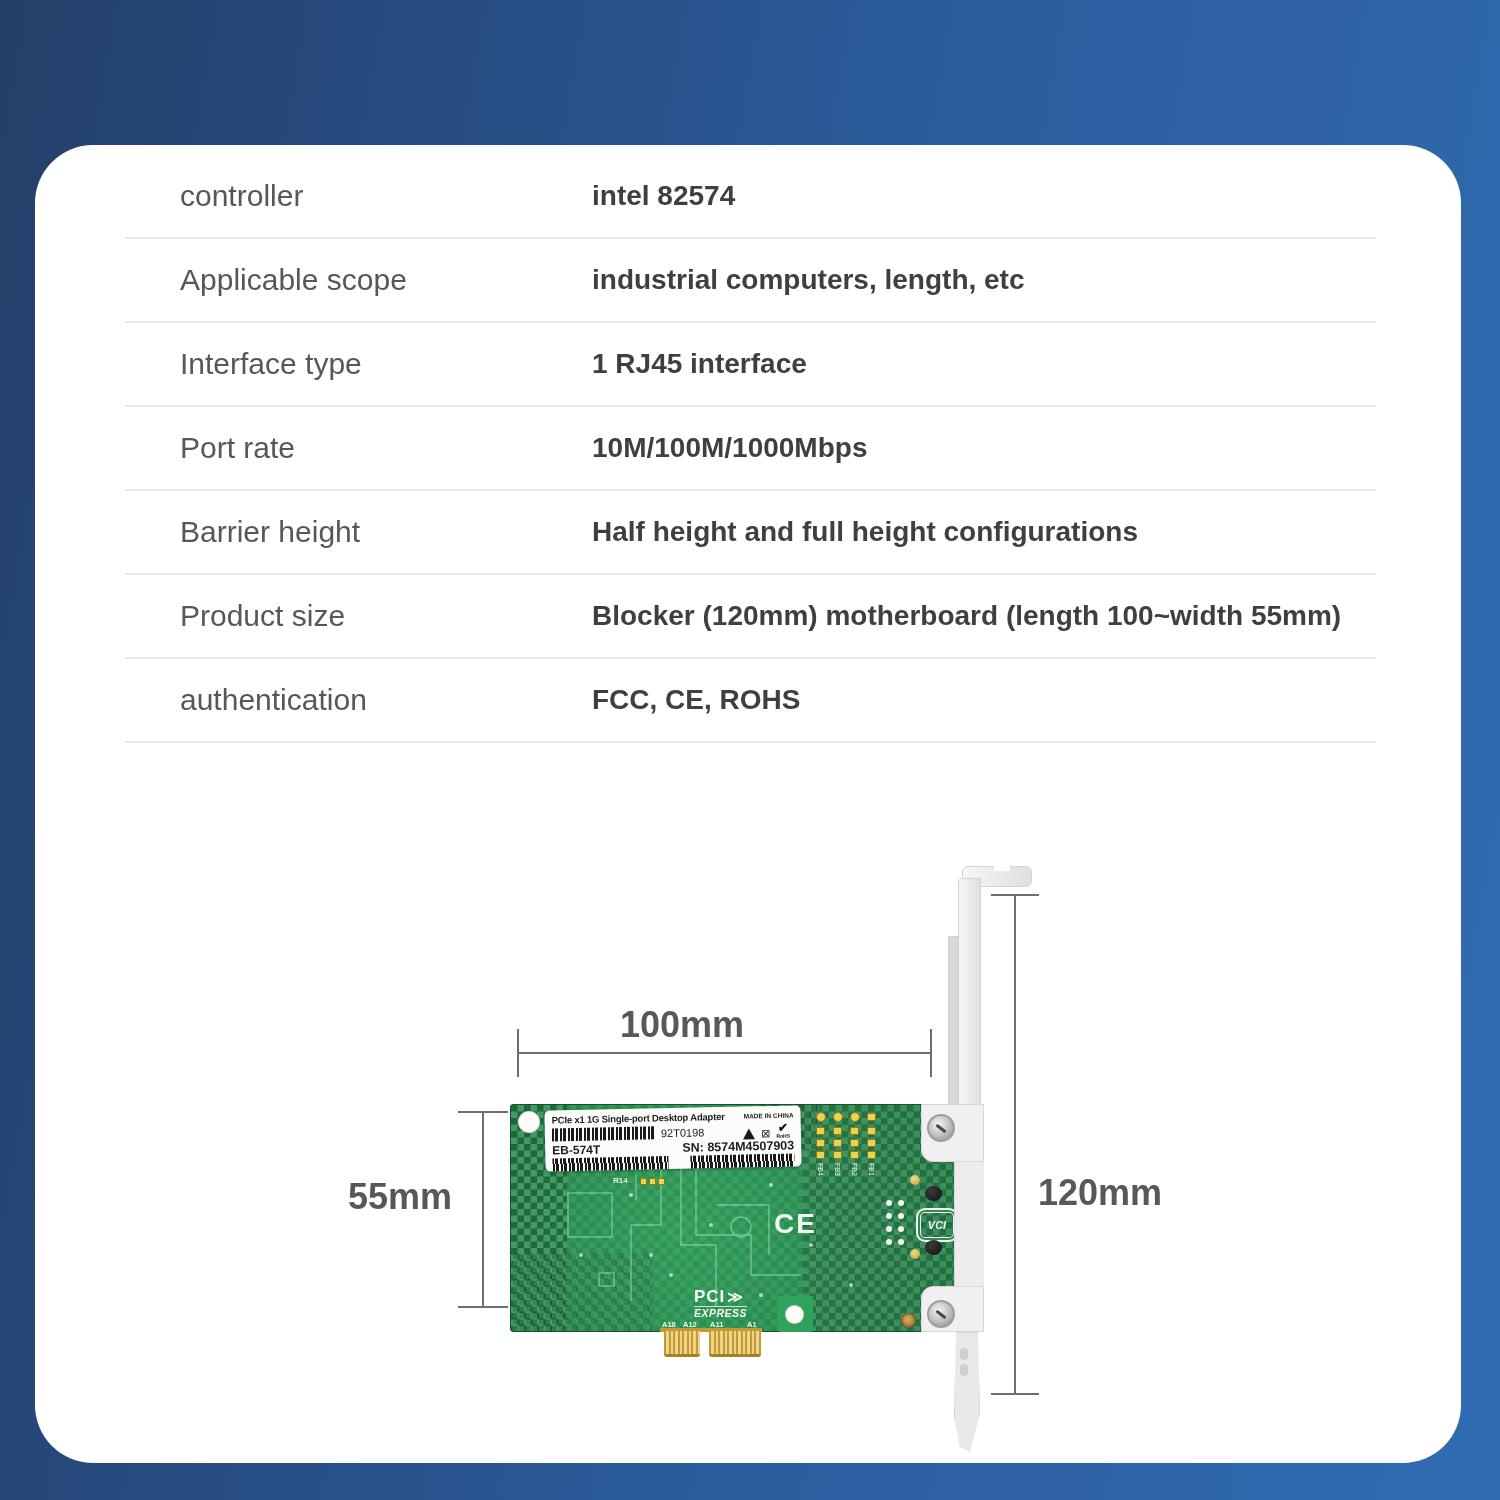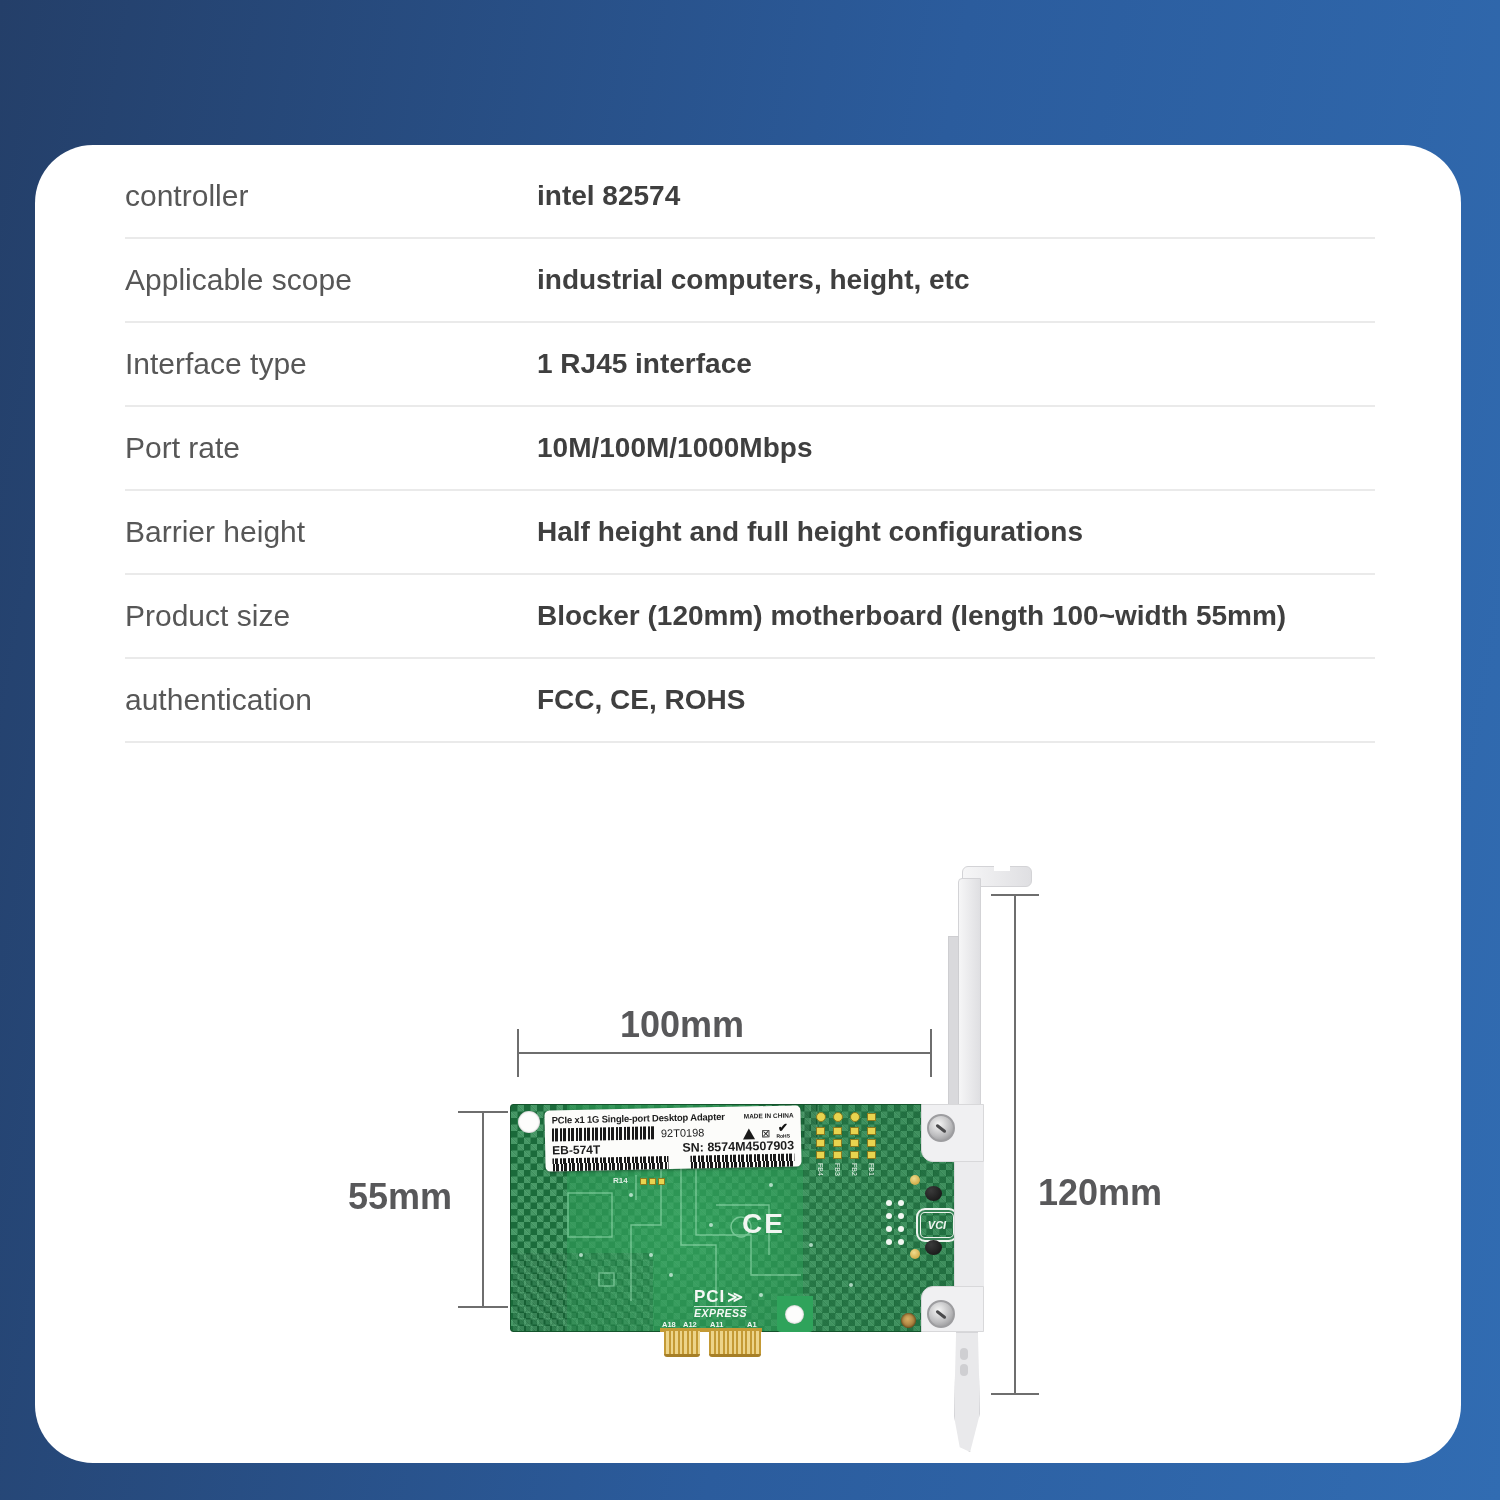--- a/index.html
+++ b/index.html
@@ -10,21 +10,21 @@
 
   
   #title{left:108px;top:34px;font-size:64px;font-weight:700;color:#FAFBFC;letter-spacing:1px;}
 
   
   #panel{left:35px;top:145px;width:1426px;height:1318px;background:#FFFFFF;border-radius:58px;}
 
   
   #table{left:125px;top:155px;width:1250px;}
   .t-row{display:flex;align-items:center;height:82px;border-bottom:2px solid #EAEAEA;}
-  .t-lbl{width:412px;font-size:30px;color:#575757;}
+  .t-lbl{margin-left:55px;width:412px;font-size:30px;color:#575757;}
   .t-val{font-size:28px;font-weight:600;color:#3F3F3F;white-space:nowrap;text-align:center;}
 
   
   .dim-line{background:#6E6E6E;}
   .dim-txt{font-size:36px;font-weight:600;color:#58585A;}
 
   
   .metal{background:linear-gradient(to right,#F6F6F7,#DFDFE2);border:1px solid #D3D3D6;box-sizing:border-box;}
   .screw{width:28px;height:28px;border-radius:50%;
          background:radial-gradient(circle at 40% 35%,#F6F6F6,#BDBDBF 55%,#848487);
@@ -65,21 +65,21 @@
   .fingers{top:1331px;height:26px;
            background:repeating-linear-gradient(90deg,#C49A35 0 2px,#EDD489 2px 4.5px);
            border-bottom:3px solid #A67F27;border-radius:0 0 3px 3px;box-sizing:border-box;}
   .pinlbl{top:1320px;font-size:7.5px;font-weight:700;color:#F2F6F2;}
 
   
   #pciexp{left:694px;top:1288px;color:#F5F8F5;line-height:1;}
   #pciexp .l1{font-size:17px;font-weight:700;letter-spacing:1px;display:flex;align-items:center;}
   #pciexp .arr{font-size:15px;margin-left:2px;letter-spacing:-4px;}
   #pciexp .l2{font-size:10.5px;font-weight:700;font-style:italic;letter-spacing:.5px;border-top:1px solid rgba(245,248,245,.8);margin-top:1px;padding-top:1px;}
-  #ce{left:742px;top:1208px;font-size:28px;font-weight:700;color:#F2F6F2;letter-spacing:2px;}
+  #ce{left:774px;top:1208px;font-size:28px;font-weight:700;color:#F2F6F2;letter-spacing:2px;}
   #vcci{left:916px;top:1208px;width:38px;height:30px;border:2px solid #EFF4EF;border-radius:9px;
         display:flex;align-items:center;justify-content:center;box-shadow:inset 0 0 0 2px rgba(34,120,70,.9),inset 0 0 0 3px #EFF4EF;}
   #vcci span{font-size:11px;font-weight:700;font-style:italic;color:#EFF4EF;}
 
   
   .ypad{position:absolute;width:9px;height:8px;background:#E8D44F;border:1px solid #8A7A1E;box-sizing:border-box;}
   .ydot{border-radius:50%;width:10px;height:10px;}
   .fb{position:absolute;font-size:7px;color:#EAF5EC;transform:rotate(90deg);transform-origin:left top;}
   #r14{left:613px;top:1176px;font-size:8px;font-weight:700;color:#E2F0E6;}
   .via{position:absolute;width:6px;height:6px;border-radius:50%;background:#F2F7F2;}
@@ -97,21 +97,21 @@
 
   <div id="panel" class="abs"></div>
 
   <div id="table" class="abs">
     <div class="t-row">
       <span class="t-lbl">controller</span>
       <span class="t-val">intel 82574</span>
     </div>
     <div class="t-row">
       <span class="t-lbl">Applicable scope</span>
-      <span class="t-val">industrial computers, height, etc</span>
+      <span class="t-val">industrial computers, length, etc</span>
     </div>
     <div class="t-row">
       <span class="t-lbl">Interface type</span>
       <span class="t-val">1 RJ45 interface</span>
     </div>
     <div class="t-row">
       <span class="t-lbl">Port rate</span>
       <span class="t-val">10M/100M/1000Mbps</span>
     </div>
     <div class="t-row">

